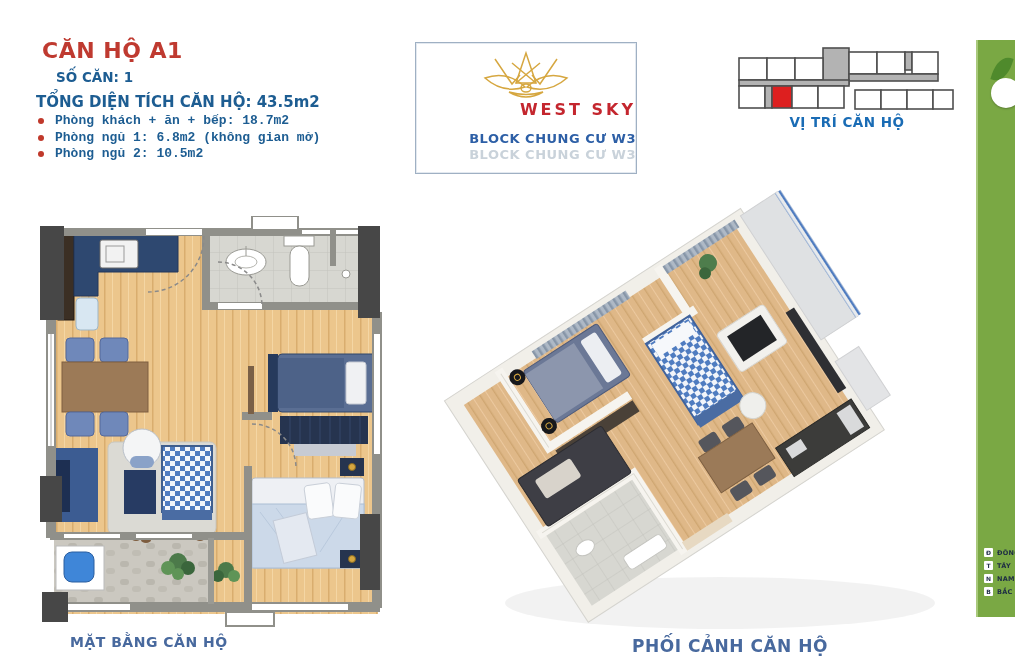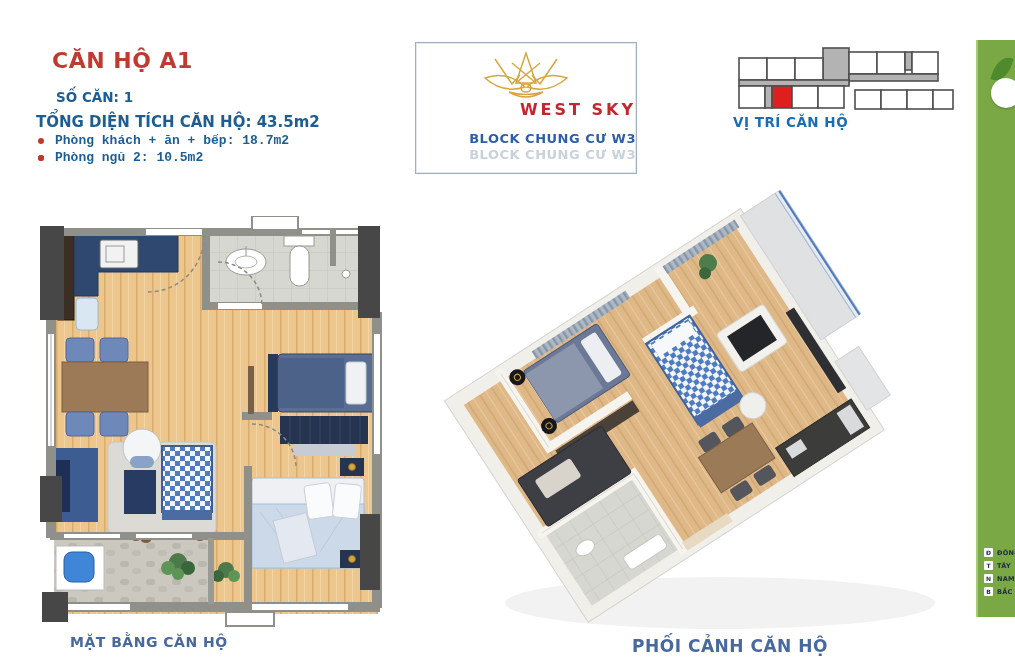--- a/index.html
+++ b/index.html
@@ -1,34 +1,34 @@
 <!DOCTYPE html>
 <html style="--title: #bf3a30; --heading: #1d5d92; --bullet: #c0392b; --brand: #c4262e; --gold: #d6a740; --block: #2d5fa6; --blockGhost: #c9d2da; --locLabel: #1a6cb5; --caption: #48699e; --green: #7aa844; --unitRed: #dd1f1f;"><head>
 <meta charset="utf-8">
 <style>
   html,body{margin:0;padding:0;background:#fff;}
   .page{position:relative;width:1015px;height:667px;background:#fff;overflow:hidden;
         font-family:"DejaVu Sans","Liberation Sans",sans-serif;}
   
   .hdr{position:absolute;left:36px;top:32px;width:370px;}
-  .hdr h1{margin:16px;font-size:22px;font-weight:bold;color:var(--title);letter-spacing:.5px;}
+  .hdr h1{margin:6px;font-size:22px;font-weight:bold;color:var(--title);letter-spacing:.5px;}
   .hdr .unitno{margin:3px 0 0 20px;font-size:13.5px;font-weight:bold;color:var(--heading);}
   .hdr .total{margin:8px 0 2px 0;font-size:15px;font-weight:bold;color:var(--heading);}
   .hdr ul{list-style:none;margin:2px 0 0 0;padding:0;}
   .hdr li{position:relative;padding-left:19px;font-size:13px;font-weight:bold;color:var(--heading);line-height:16.5px;font-family:Liberation Mono, monospace;}
   .hdr .dot{position:absolute;left:2px;top:5px;width:6px;height:6px;border-radius:50%;background:var(--bullet);}
   
   .card{position:absolute;left:415px;top:42px;width:220px;height:130px;background:#fff;
         border:1px solid #9fb0c3;box-shadow:0 0 0 1px #e3e9f0 inset;text-align:right;}
   .card .lotus{margin-top:7px;}
   .card .brand{font-size:16px;font-weight:bold;letter-spacing:3px;color:var(--brand);margin-top:-2px;}
   .card .block{font-size:13px;font-weight:bold;letter-spacing:.5px;color:var(--block);margin-top:12px;}
   .card .block-ghost{font-size:13px;font-weight:bold;letter-spacing:.5px;color:var(--blockGhost);margin-top:1px;}
   
-  .loc{position:absolute;left:733px;top:44px;width:228px;}
+  .loc{position:absolute;left:733px;top:44px;width:228px;text-align:center;}
   .loc .cap{font-size:13.5px;font-weight:bold;color:var(--locLabel);margin-top:4px;letter-spacing:.5px;}
   
   .cap2d{position:absolute;left:70px;top:634px;width:350px;
          font-size:14px;font-weight:bold;color:var(--caption);letter-spacing:.5px;}
   .cap3d{position:absolute;left:555px;top:636px;width:350px;text-align:center;
          font-size:17px;font-weight:bold;color:var(--caption);letter-spacing:.5px;}
   
   .strip{position:absolute;left:976px;top:40px;width:39px;height:577px;background:var(--green);
          border-left:2px solid #a9c97c;}
   .strip .leaf{position:absolute;left:16px;top:16px;width:16px;height:26px;background:#4f8a2c;
@@ -46,21 +46,21 @@
 <body>
 
 <div class="page">
 
   <div class="hdr">
     <h1>CĂN HỘ A1</h1>
     <div class="unitno">SỐ CĂN: 1</div>
     <div class="total">TỔNG DIỆN TÍCH CĂN HỘ: 43.5m2</div>
     <ul>
       <li><span class="dot"></span><span>Phòng khách + ăn + bếp: 18.7m2</span></li>
-      <li><span class="dot"></span></li>
+      <li><span class="dot"></span><span>Phòng ngủ 1: 6.8m2 (không gian mở)</span></li>
       <li><span class="dot"></span><span>Phòng ngủ 2: 10.5m2</span></li>
     </ul>
   </div>
 
   <div class="card">
     <svg class="lotus" width="220" height="52" viewBox="0 0 220 52">
       <g transform="translate(65,0)" stroke="#d6a740" stroke-width="1.5" fill="none">
         <path d="M45,3 L35,33 L55,33 Z"></path>
         <path d="M35,33 L59,13 M55,33 L31,13"></path>
         <path d="M14,9 L31,34 L39,25"></path>

